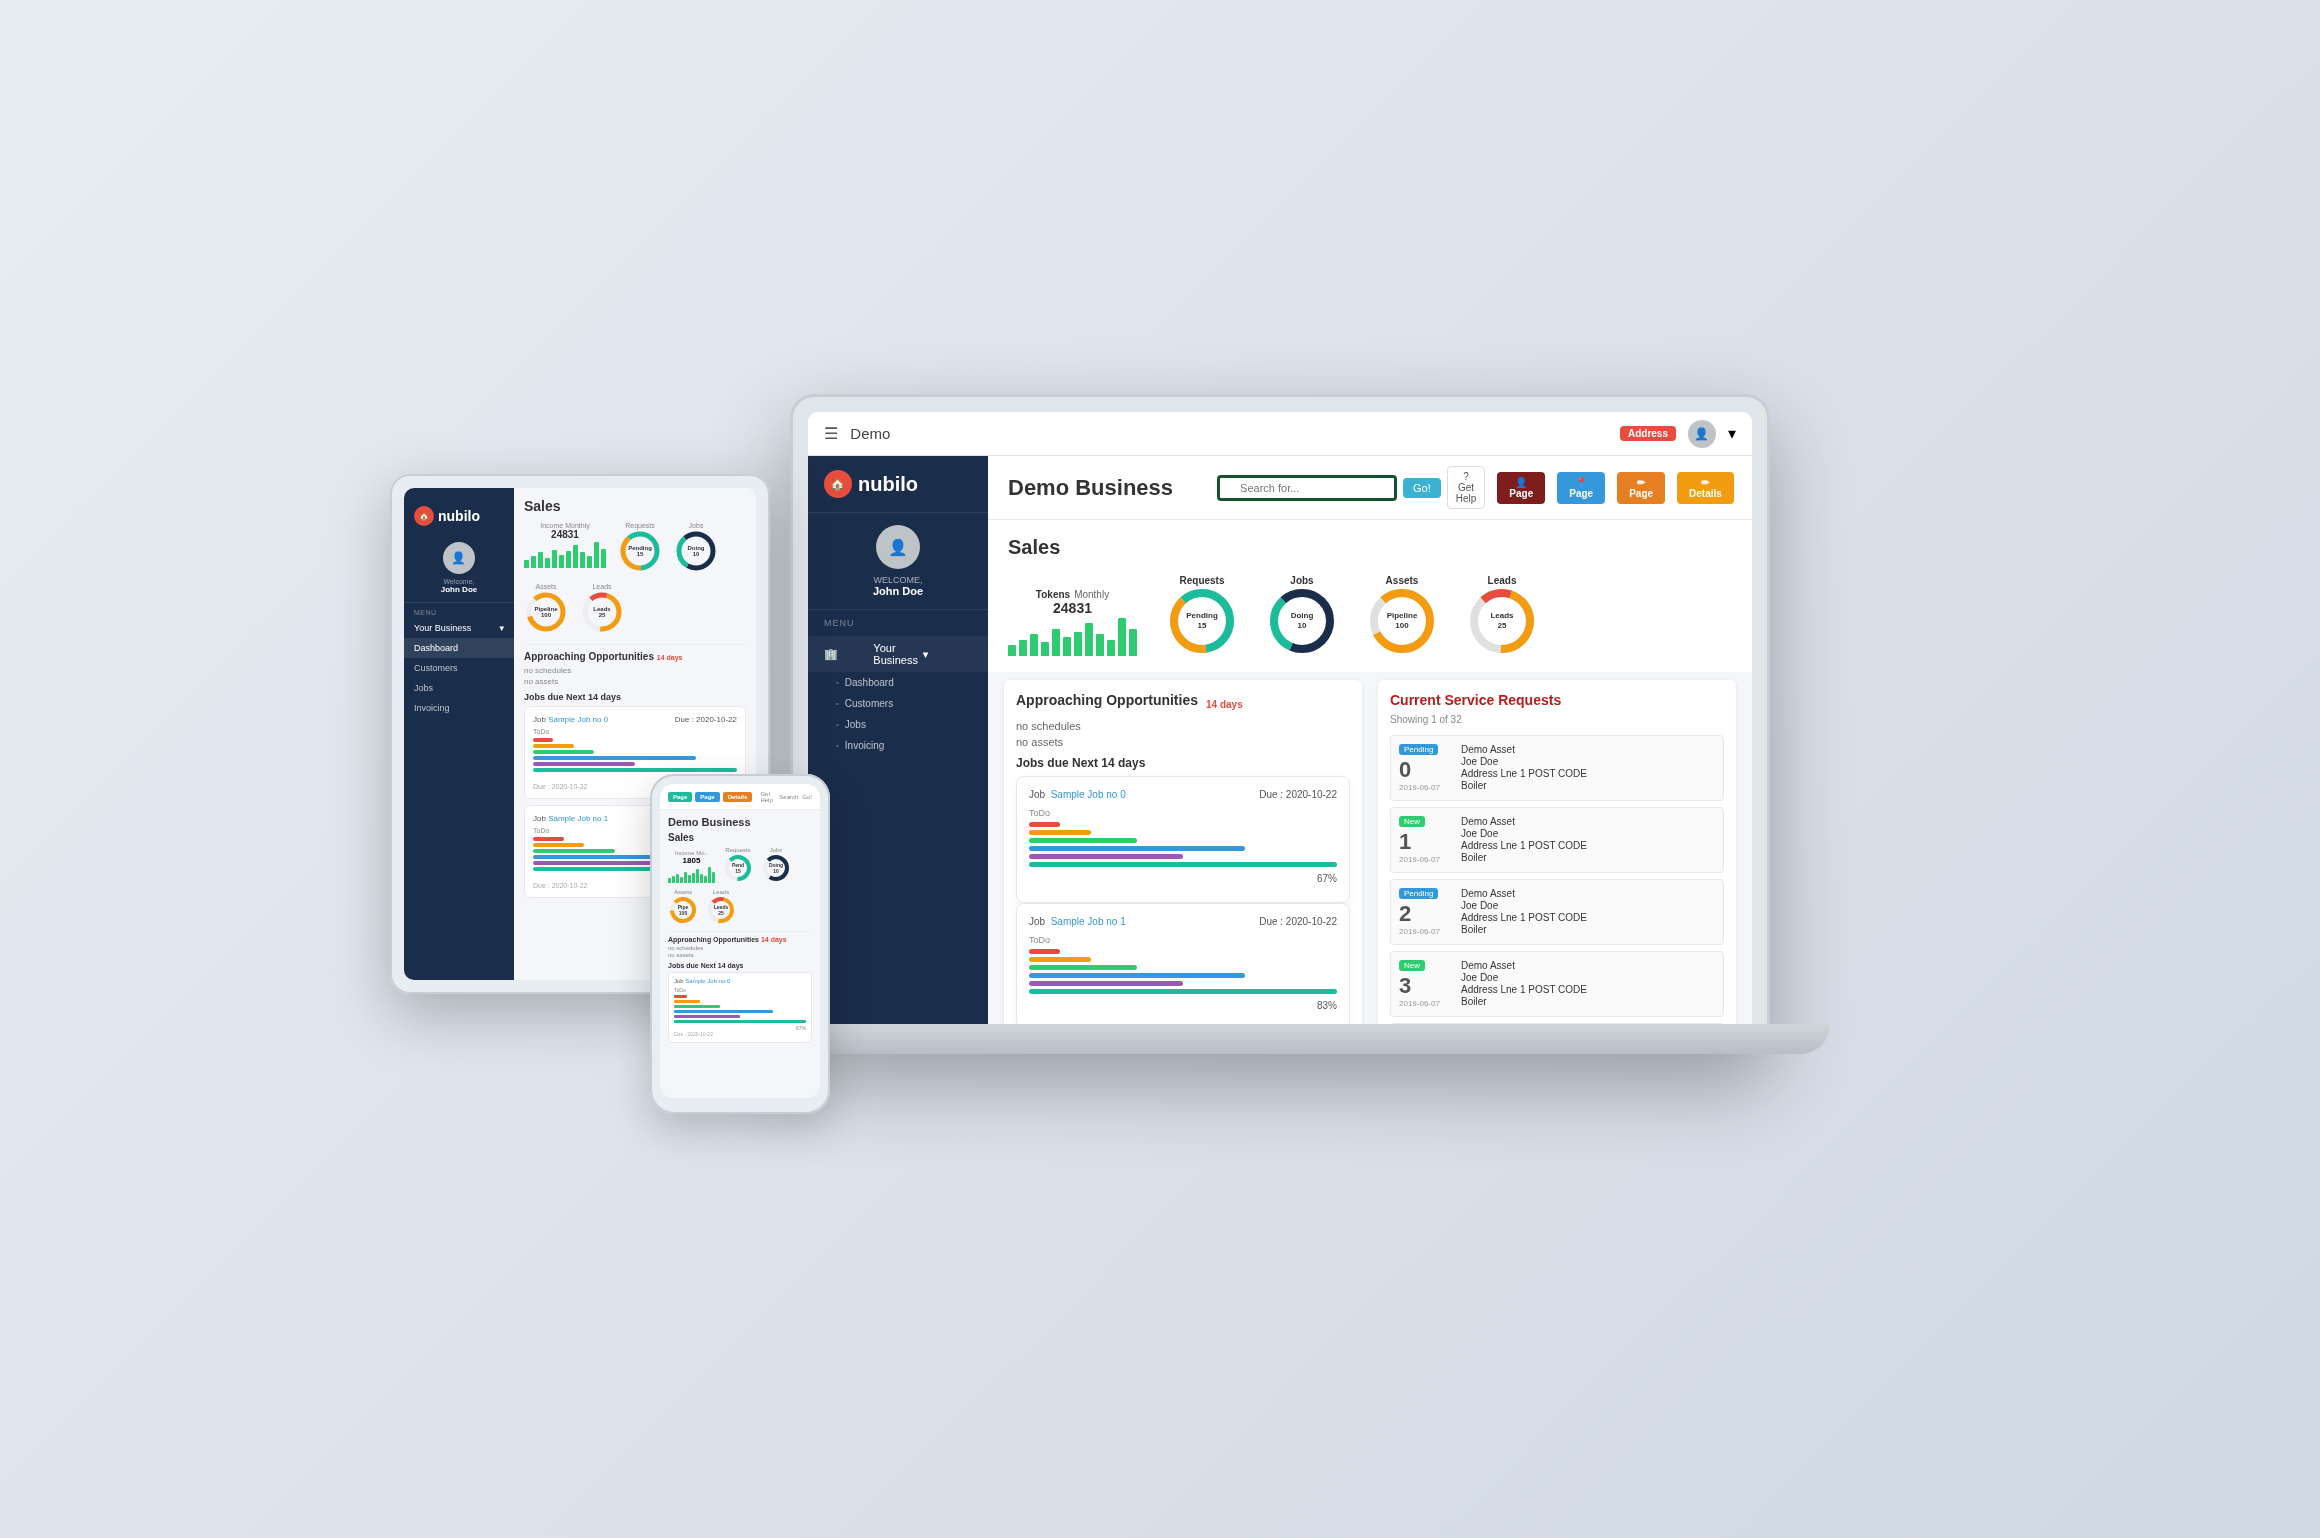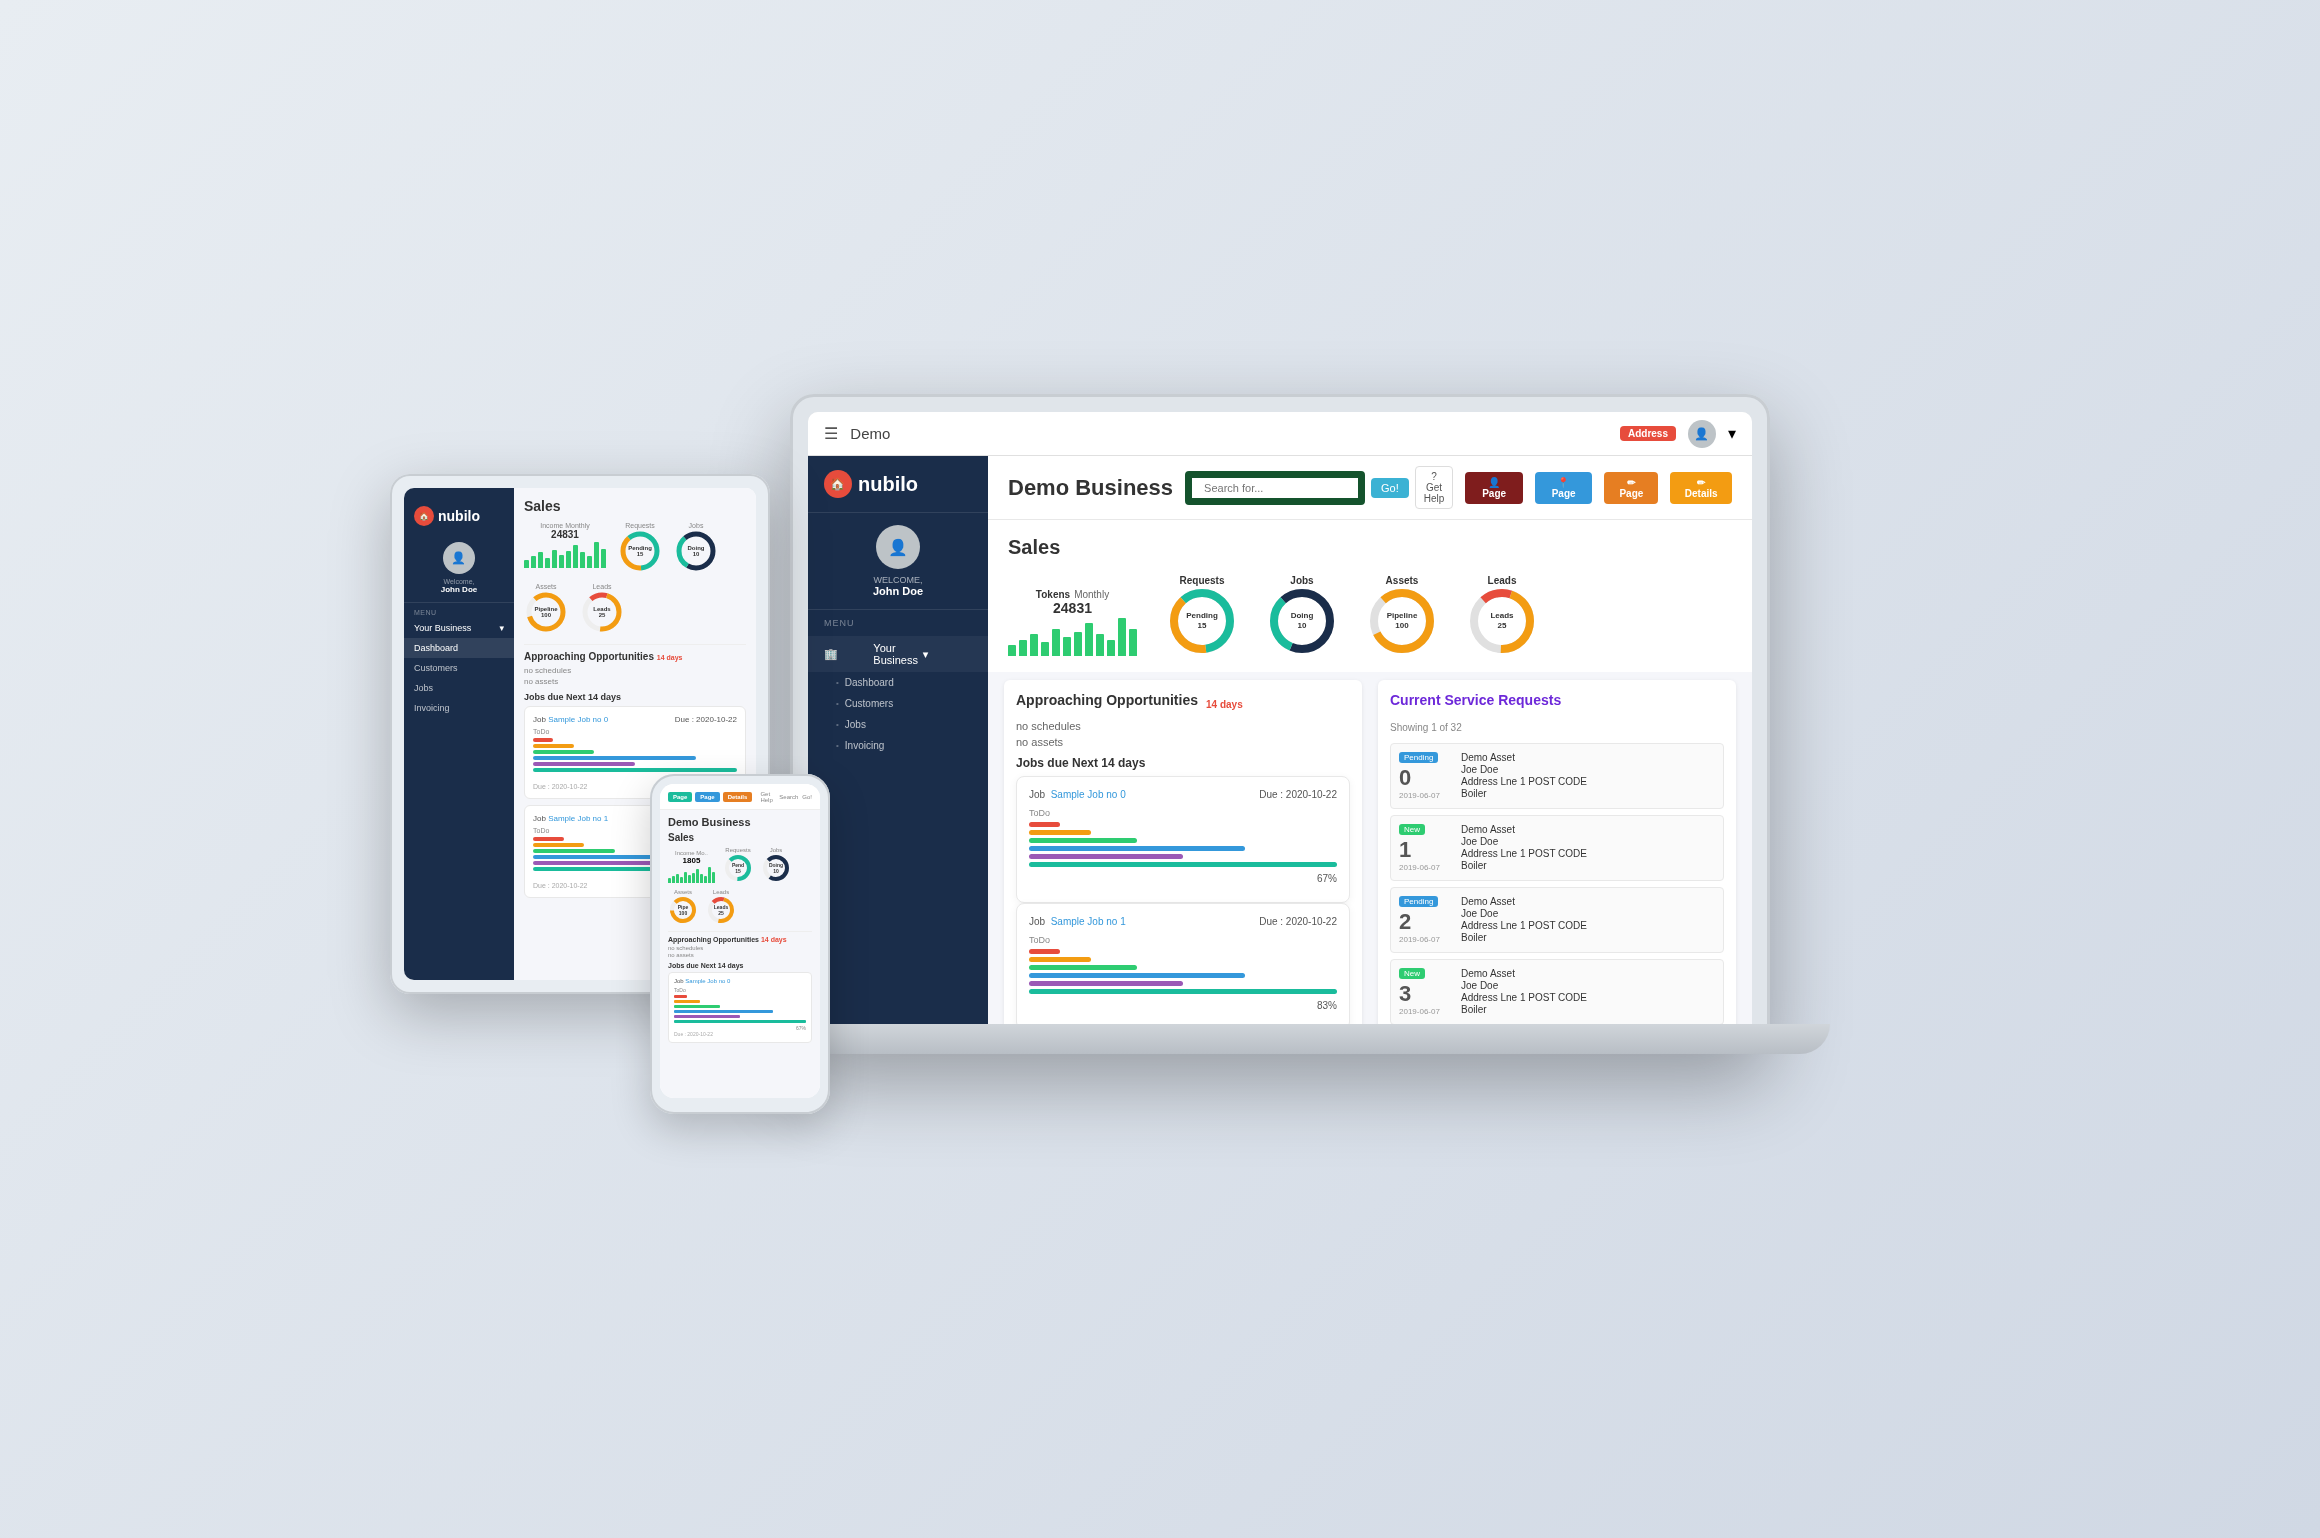--- a/index.html
+++ b/index.html
@@ -213,26 +213,27 @@
       color: #333;
       flex-shrink: 0;
     }
     .search-bar {
       display: flex;
       align-items: center;
       gap: 6px;
       flex: 1;
     }
     .search-input {
-      border: 7px solid #14532d;
+      border: 3px solid #14532d;
       border-radius: 4px;
-      padding: 4px 12px;
+      padding: 4px 20px;
       font-size: 11px;
       color: #999;
       width: 180px;
+      margin-left: 32px;
     }
     .search-go-btn {
       background: #3bb2d4;
       color: #fff;
       border: none;
       border-radius: 4px;
       padding: 4px 10px;
       font-size: 11px;
       cursor: pointer;
     }
@@ -327,21 +328,21 @@
     .job-card-header {
       display: flex;
       justify-content: space-between;
       margin-bottom: 8px;
       font-size: 10px;
       color: #555;
     }
     .job-progress-bars { display: flex; flex-direction: column; gap: 3px; margin-bottom: 6px; }
     .progress-bar { height: 5px; border-radius: 3px; }
     .job-percent { font-size: 10px; color: #555; text-align: right; margin-bottom: 6px; }
-    .service-title { font-size: 14px; font-weight: bold; color: #6d28d9; margin-bottom: 14px; }
+    .service-title { font-size: 14px; font-weight: bold; color: #b91c1c; margin-bottom: 6px; }
     .service-count { font-size: 10px; color: #888; margin-bottom: 10px; }
     .service-items { display: flex; flex-direction: column; gap: 6px; }
     .service-item {
       display: flex;
       gap: 12px;
       padding: 8px;
       border: 1px solid #e8e8e8;
       border-radius: 4px;
       background: #fafafa;
     }

